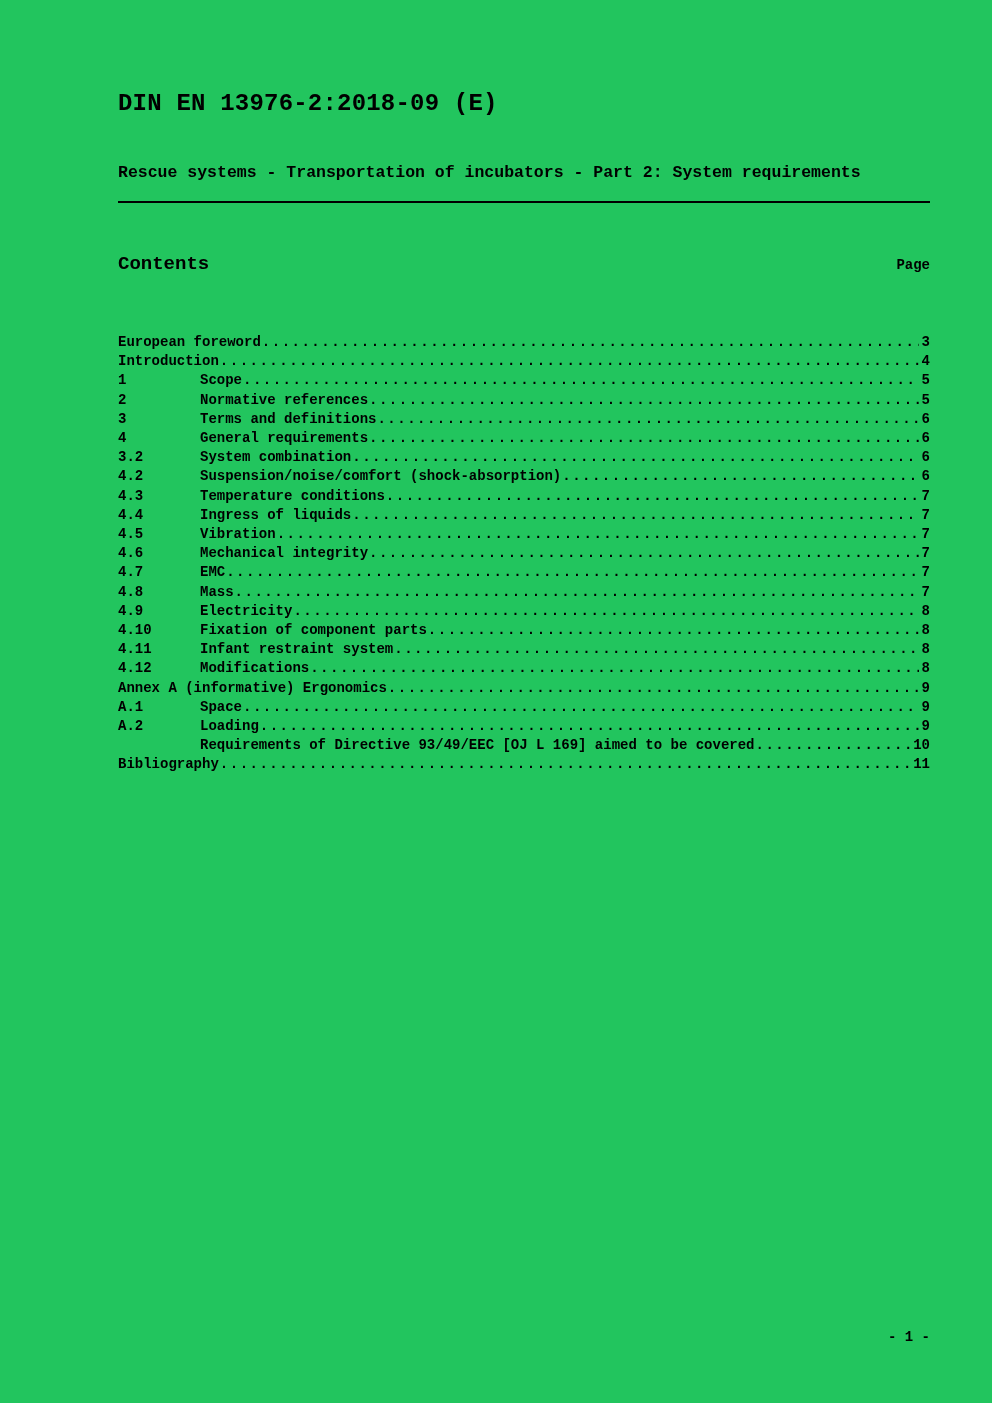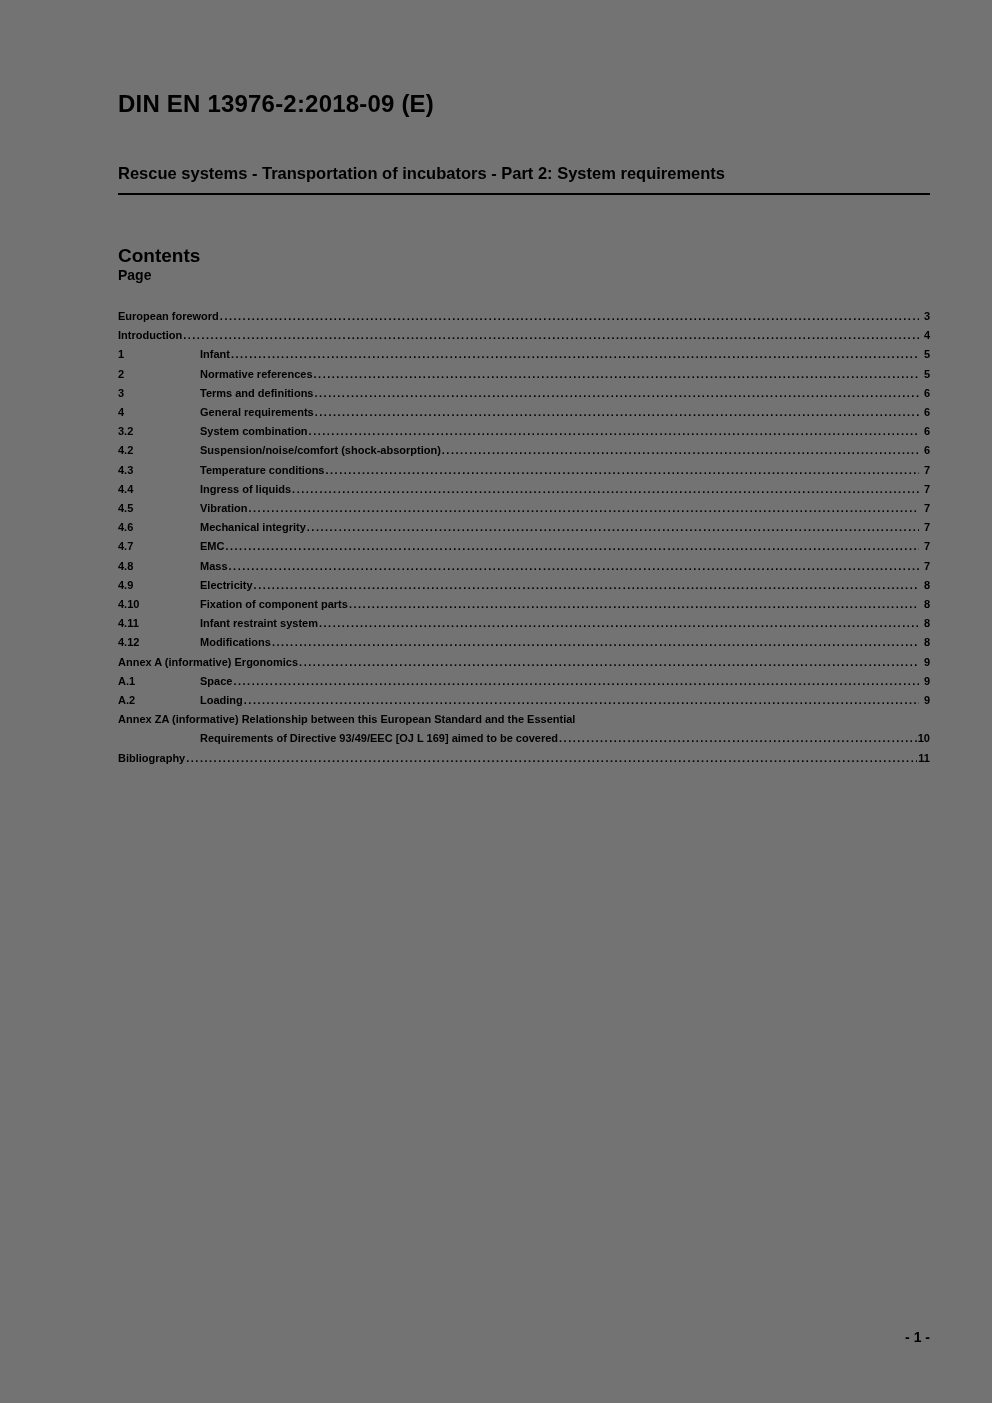--- a/index.html
+++ b/index.html
@@ -2,53 +2,52 @@
 <html><head>
 <meta charset="utf-8">
 <style>
   html, body { margin:0; padding:0; background:#ffffff; }
   .page {
     width: 992px;
     height: 1403px;
     box-sizing: border-box;
     position: relative;
     margin: 0 auto;
-    background: #737373;
+    background: #22c55e;
     padding: 90px 62px 40px 118px;
-    font-family: Liberation Sans, sans-serif;
+    font-family: Liberation Mono, monospace;
     font-weight: bold;
     color: #000000;
   }
   .doc-title {
     font-size: 24px;
     margin: 0 0 46px 0;
     letter-spacing: 0.2px;
   }
   .doc-subtitle {
     font-size: 16.5px;
     margin: 0;
-    padding-bottom: 10px;
+    padding-bottom: 19px;
     border-bottom: 2px solid #000;
   }
   .contents-header {
     display: flex;
     justify-content: space-between;
     align-items: baseline;
     margin-top: 50px;
-    margin-bottom: 24px;
-    flex-direction: column;
+    margin-bottom: 58px;
   }
   .contents-heading {
     font-size: 19px;
     margin: 0;
   }
   .page-col-label {
     font-size: 14px;
   }
-  #toc { font-size: 11px; }
+  #toc { font-size: 14px; }
   .toc-row { }
   .toc-row.gap { }
   .tline {
     display: flex;
     align-items: baseline;
     line-height: 19.2px;
     white-space: nowrap;
   }
   .num {
     flex: none;
@@ -112,21 +111,21 @@
             <span class="label">Introduction</span>
             <span class="leader"></span>
             <span class="pg">4</span>
           </span>
         </div>
       </div>
       <div class="toc-row gap">
         <div class="tline">
           <span class="num">1</span>
           <span class="entry-body">
-            <span class="label">Infant</span>
+            <span class="label">Scope</span>
             <span class="leader"></span>
             <span class="pg">5</span>
           </span>
         </div>
       </div>
       <div class="toc-row gap">
         <div class="tline">
           <span class="num">2</span>
           <span class="entry-body">
             <span class="label">Normative references</span>
@@ -298,25 +297,20 @@
         <div class="tline">
           <span class="num">A.2</span>
           <span class="entry-body">
             <span class="label">Loading</span>
             <span class="leader"></span>
             <span class="pg">9</span>
           </span>
         </div>
       </div>
       <div class="toc-row gap">
-        <div class="tline">
-          <span class="entry-body">
-            <span class="label">Annex ZA (informative) Relationship between this European Standard and the Essential</span>
-          </span>
-        </div>
         <div class="tline">
           <span class="num"></span>
           <span class="entry-body">
             <span class="label">Requirements of Directive 93/49/EEC [OJ L 169] aimed to be covered</span>
             <span class="leader"></span>
             <span class="pg">10</span>
           </span>
         </div>
       </div>
       <div class="toc-row gap">

